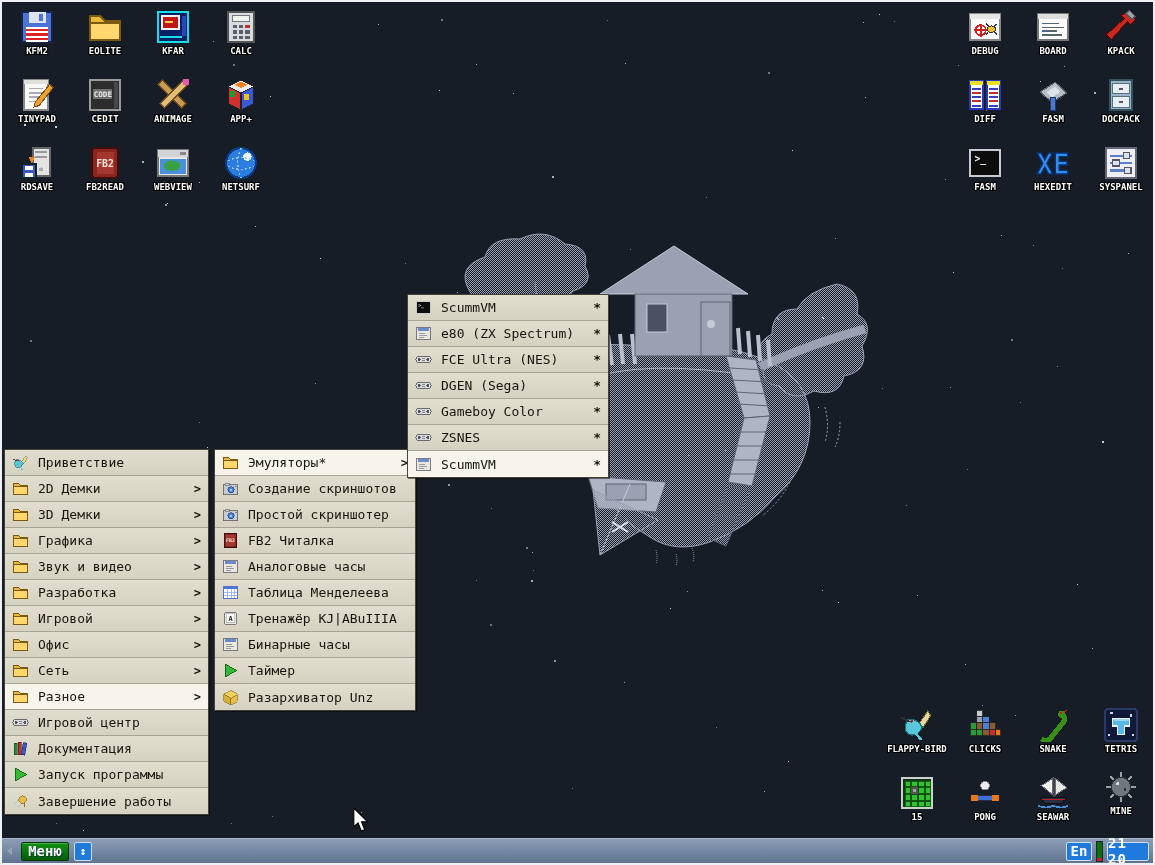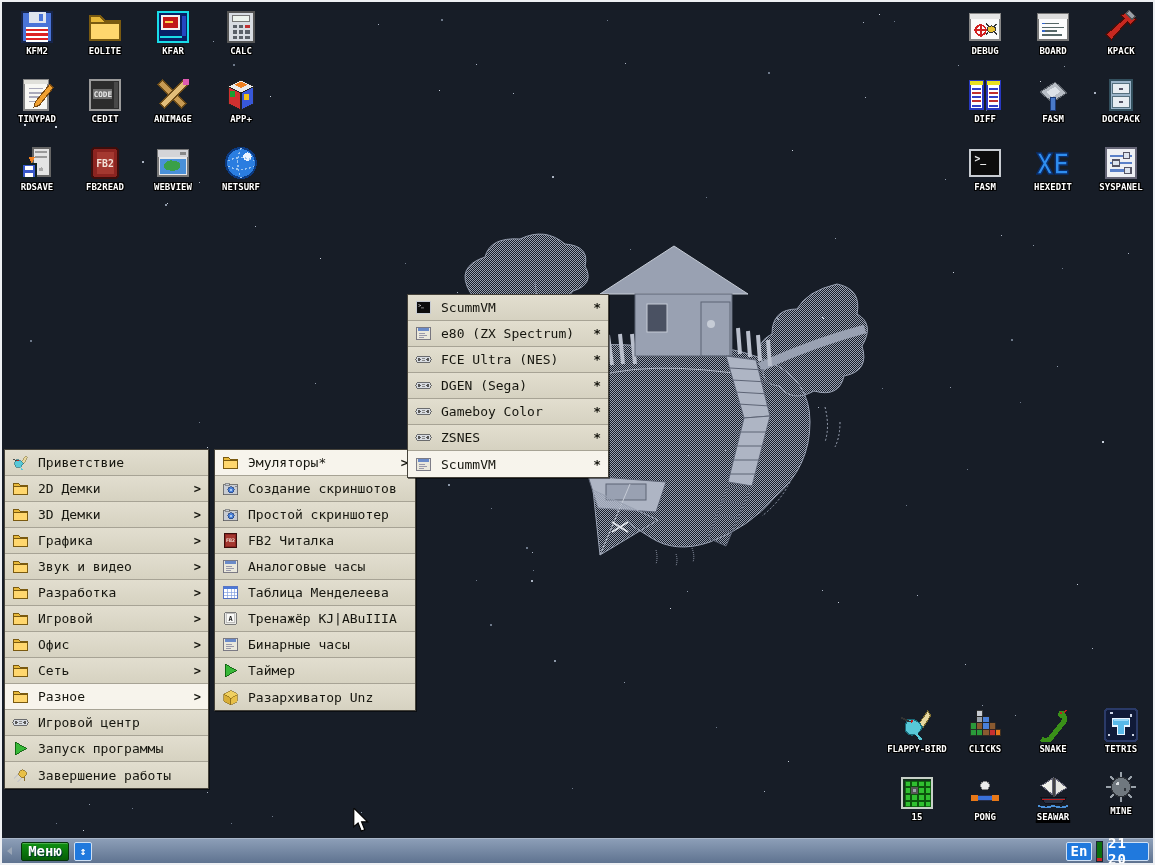--- a/index.html
+++ b/index.html
@@ -586,21 +586,21 @@
         <div class="glyph">
           <svg width="34" height="34" viewBox="0 0 16 16" shape-rendering="crispEdges">
             <circle cx="8" cy="4.5" r="2" fill="#ececec" stroke="#888" stroke-width="0.5"></circle>
             <rect x="1.5" y="9" width="13" height="2.6" fill="#3a70d8" stroke="#223" stroke-width="0.4"></rect>
             <rect x="1.5" y="9" width="3.2" height="2.6" fill="#e87818"></rect>
             <rect x="11.3" y="9" width="3.2" height="2.6" fill="#e87818"></rect>
           </svg>
         </div>
         <div class="lbl">PONG</div>
       </div>
-      <div class="icon-cell" style="left: 1017px; top: 774px; text-decoration: underline;">
+      <div class="icon-cell" style="left: 1017px; top: 774px;">
         <div class="glyph">
           <svg width="34" height="34" viewBox="0 0 16 16" shape-rendering="crispEdges">
             <polygon points="2.5,4.5 8,1 8,9" fill="#f2f2ec" stroke="#667" stroke-width="0.5"></polygon>
             <polygon points="9,1 14.5,5.5 9,9" fill="#e8e8e2" stroke="#667" stroke-width="0.5"></polygon>
             <rect x="8.1" y="1" width="0.8" height="10" fill="#444"></rect>
             <path d="M2 10 h12.5 l-2.5 3 h-7.5 z" fill="#283040" stroke="#101018" stroke-width="0.5"></path>
             <rect x="2.6" y="10.6" width="11" height="0.8" fill="#c02020"></rect>
             <path d="M1 14 q4 1.6 7 0 q4 1.6 7 0" stroke="#4a90d8" fill="none" stroke-width="0.8"></path>
           </svg>
         </div>
@@ -739,20 +739,30 @@
               <circle cx="12" cy="8" r="1.2" fill="#555"></circle>
               <rect x="6.8" y="6.4" width="2.4" height="1" fill="#888"></rect>
               <rect x="6.8" y="8.4" width="2.4" height="1" fill="#888"></rect>
             </svg>
           </span>
           <span class="mlabel">Игровой центр</span>
         </div>
         <div class="menu-item">
           <span class="micon">
             <svg width="17" height="17" viewBox="0 0 16 16" shape-rendering="crispEdges">
+              <rect x="2" y="3" width="3" height="11" fill="#2a8a3a" stroke="#103a16" stroke-width="0.5"></rect>
+              <rect x="5.8" y="2" width="3" height="12" fill="#c03030" stroke="#4a0e0e" stroke-width="0.5"></rect>
+              <rect x="9.6" y="2.6" width="3.4" height="11.4" fill="#3858c8" stroke="#101e4a" stroke-width="0.5" transform="rotate(9 11.3 8.3)"></rect>
+            </svg>
+          </span>
+          <span class="mlabel">Документация</span>
+        </div>
+        <div class="menu-item">
+          <span class="micon">
+            <svg width="17" height="17" viewBox="0 0 16 16" shape-rendering="crispEdges">
               <polygon points="3,2 14,8 3,14" fill="#38b838" stroke="#0a5a0a" stroke-width="0.8"></polygon>
             </svg>
           </span>
           <span class="mlabel">Запуск программы</span>
         </div>
         <div class="menu-item">
           <span class="micon">
             <svg width="17" height="17" viewBox="0 0 16 16" shape-rendering="crispEdges">
               <rect x="7" y="3" width="6.5" height="6.5" rx="2" transform="rotate(45 10 6)" fill="#e8c048" stroke="#7a5a10" stroke-width="0.6"></rect>
               <g stroke="#c8c8c8" stroke-width="1.1">

